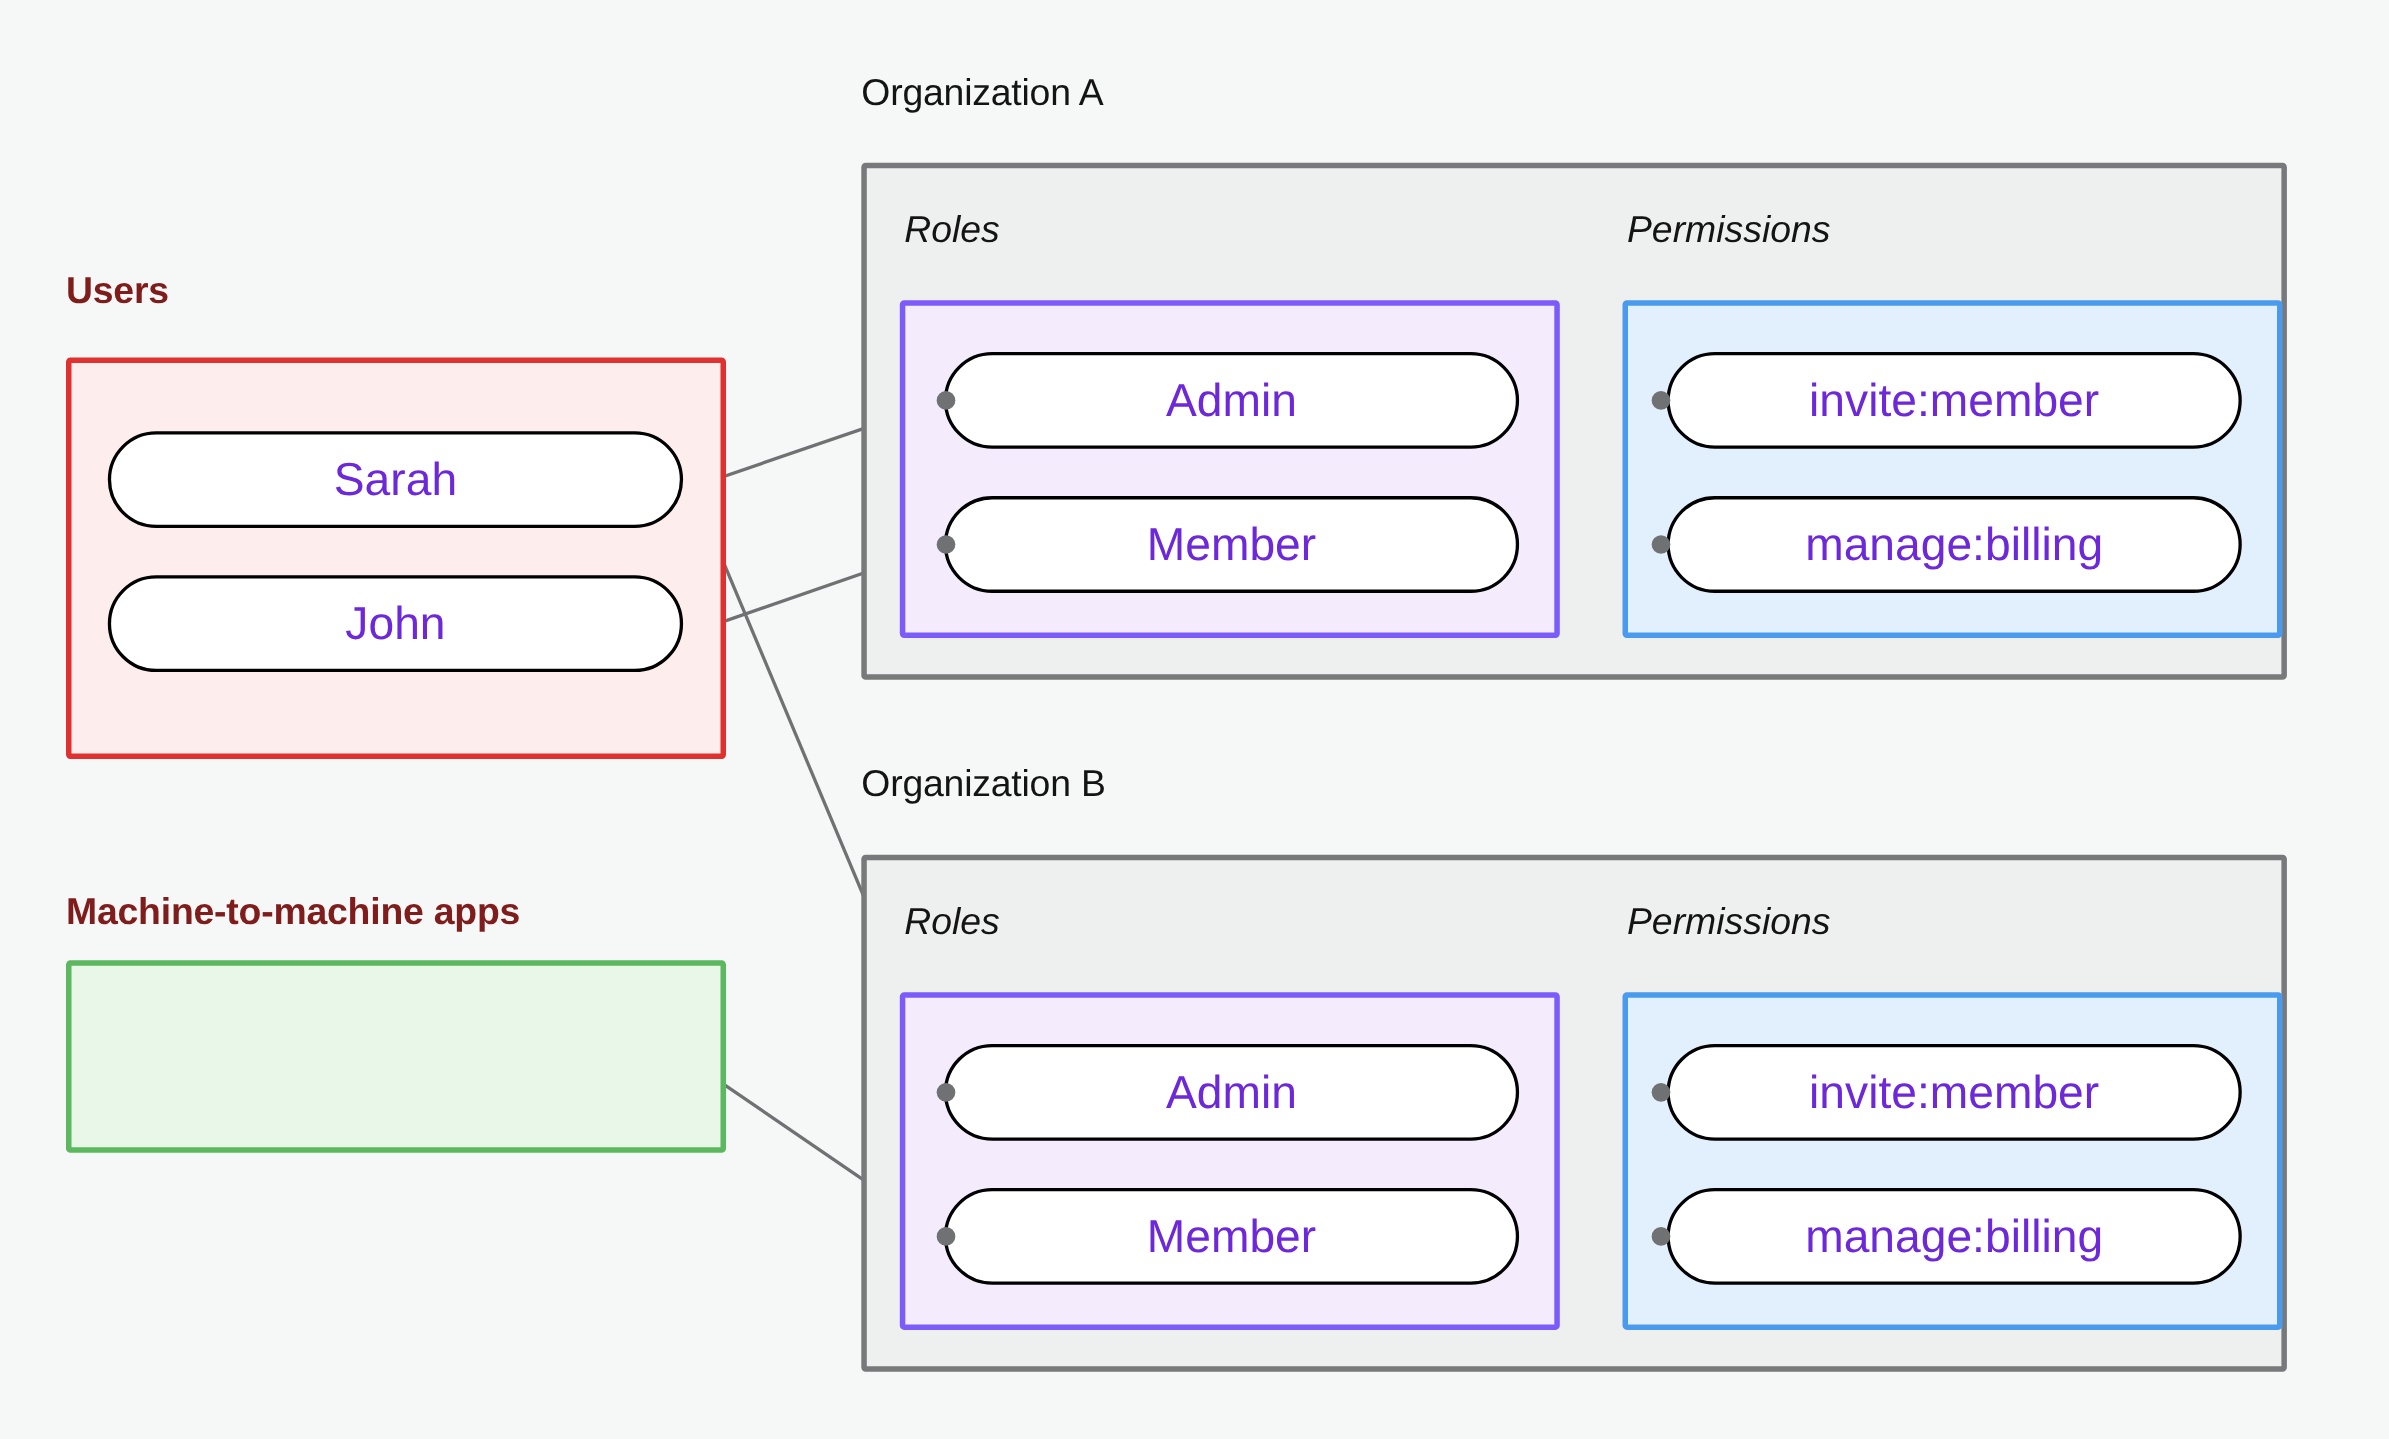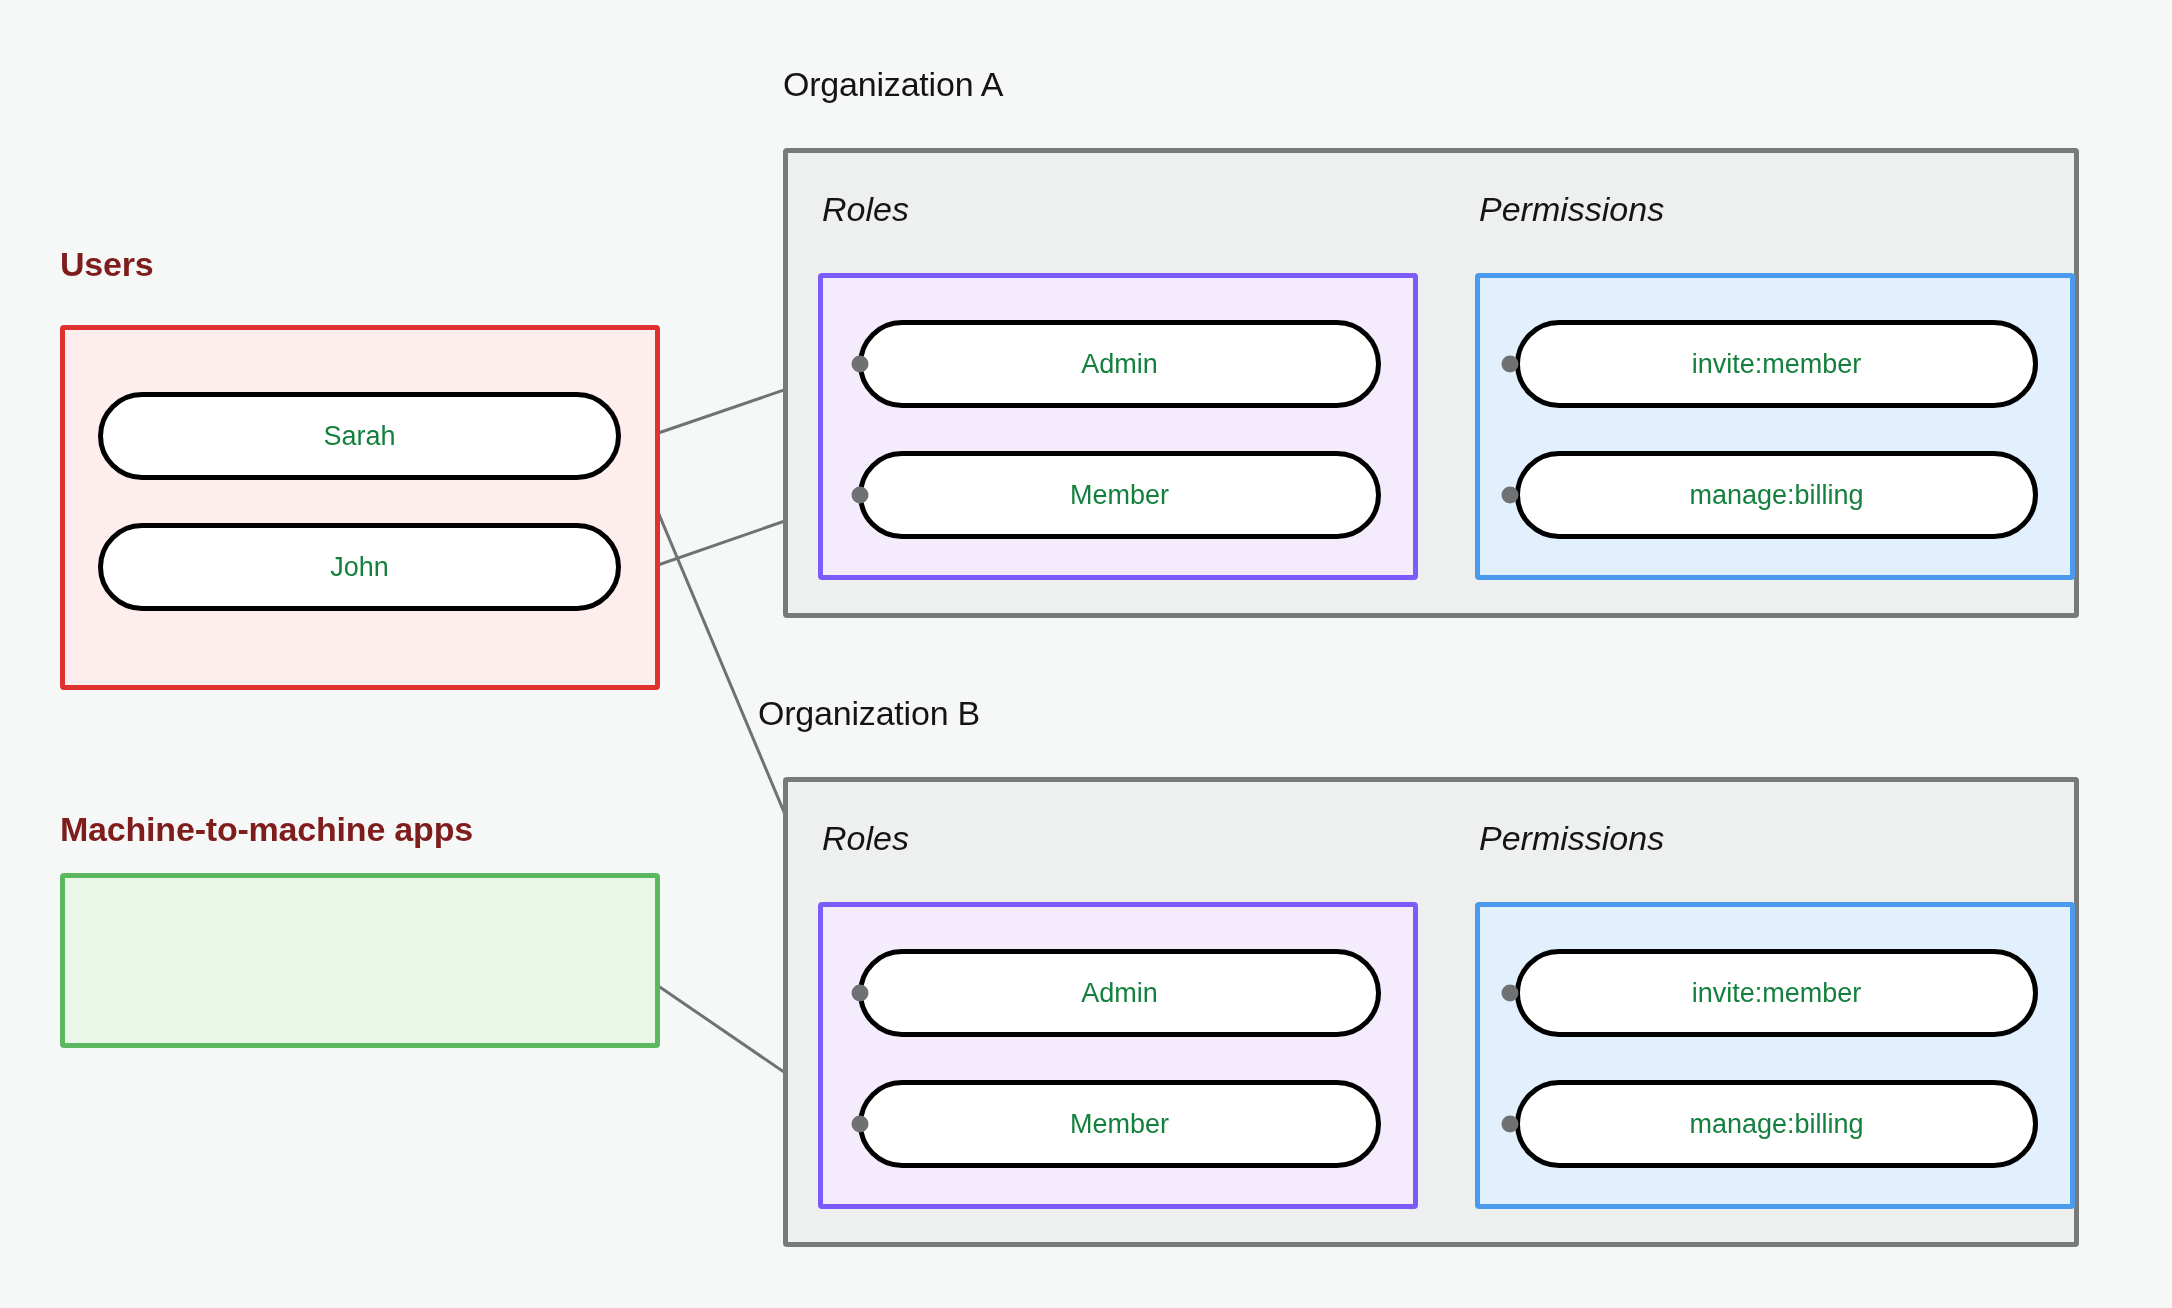--- a/index.html
+++ b/index.html
@@ -90,27 +90,27 @@
     white-space: nowrap;
     z-index: 4;
     font-style: italic;
   }
 
   
   .capsule {
     position: absolute;
     box-sizing: border-box;
     background: #ffffff;
-    border: 5px solid #000000;
+    border: 3px solid #000000;
     border-radius: 999px;
     display: flex;
     align-items: center;
     justify-content: center;
-    font-size: 27px;
-    color: #15803d;
+    font-size: 42px;
+    color: #6d28d9;
     z-index: 5;
     white-space: nowrap;
   }
 
   
   .dot {
     position: absolute;
     width: 17px;
     height: 17px;
     border-radius: 50%;
@@ -175,21 +175,21 @@
   <div class="capsule" style="left:858px; top:451px; width:523px; height:88px;">Member</div>
 
   <div class="inner-label" style="left:1479px; top:190px;">Permissions</div>
 
   <div class="group-box group-perms" style="left:1475px; top:273px; width:600px; height:307px;"></div>
 
   <div class="capsule" style="left:1515px; top:320px; width:523px; height:88px;">invite:member</div>
 
   <div class="capsule" style="left:1515px; top:451px; width:523px; height:88px;">manage:billing</div>
 
-  <div class="org-title" style="left:758px; top:694px;">Organization B</div>
+  <div class="org-title" style="left:783px; top:694px;">Organization B</div>
 
   <div class="group-box group-org" style="left:783px; top:777px; width:1296px; height:470px;"></div>
 
   <div class="inner-label" style="left:822px; top:819px;">Roles</div>
 
   <div class="group-box group-roles" style="left:818px; top:902px; width:600px; height:307px;"></div>
 
   <div class="capsule" style="left:858px; top:949px; width:523px; height:88px;">Admin</div>
 
   <div class="capsule" style="left:858px; top:1080px; width:523px; height:88px;">Member</div>

